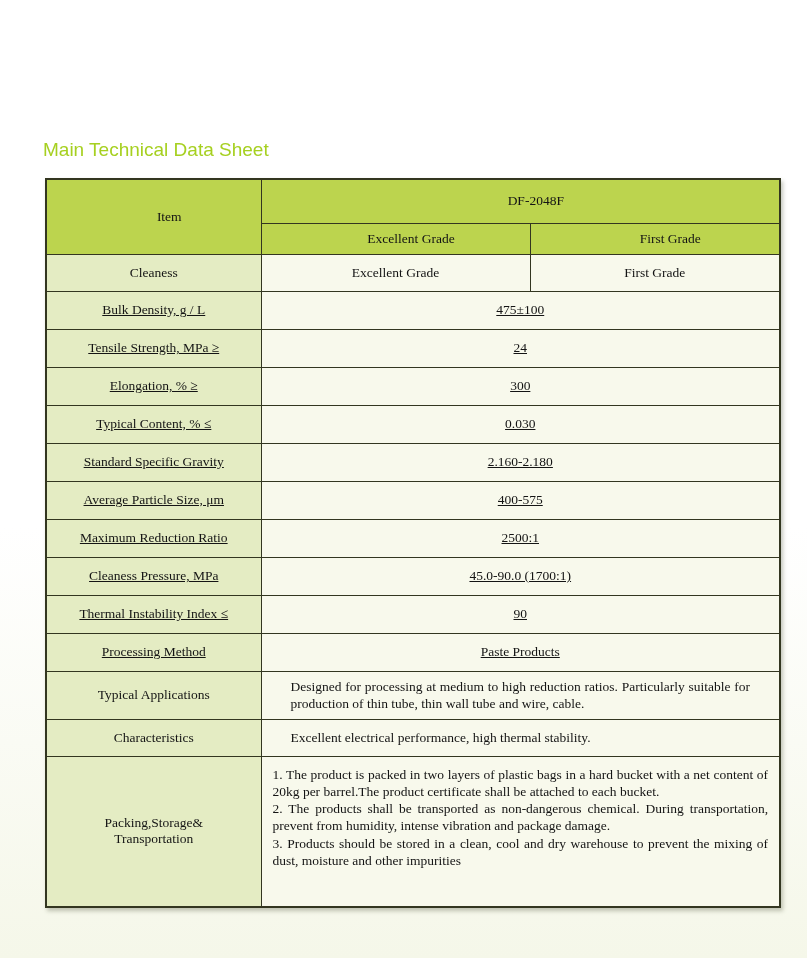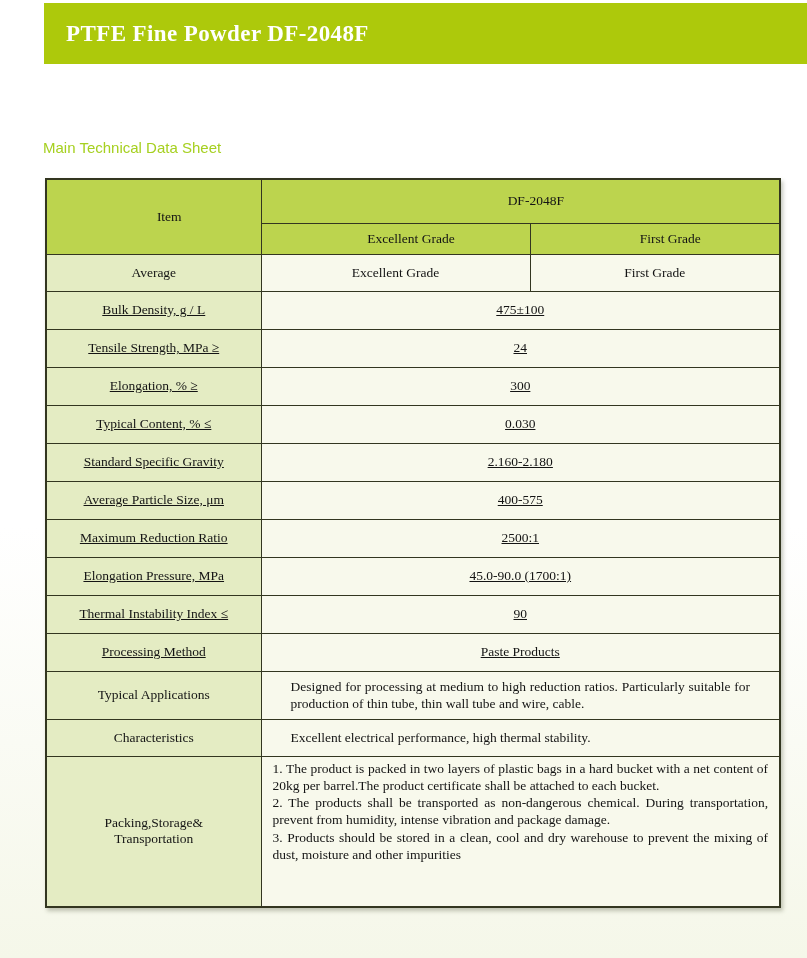--- a/index.html
+++ b/index.html
@@ -25,21 +25,21 @@
     font-family: "Liberation Serif", "DejaVu Serif", serif;
     font-weight: bold;
     font-size: 23px;
     letter-spacing: 0.4px;
     color: #ffffff;
   }
   .section-heading {
     position: absolute;
     left: 43px; top: 139px;
     font-family: "Liberation Sans", "DejaVu Sans", sans-serif;
-    font-size: 15px;
+    font-size: 19px;
     color: #a6d020;
   }
   table.datasheet {
     position: absolute;
     left: 45px; top: 178px;
     width: 734px;
     table-layout: fixed;
     border-collapse: collapse;
     font-family: "Liberation Serif", "DejaVu Serif", serif;
     font-size: 13.5px;
@@ -56,60 +56,57 @@
   td.value-cell { background: #f8f9ec; text-align: center; }
   td.text-cell {
     background: #f8f9ec;
     text-align: justify;
     padding: 4px 29px;
     line-height: 1.28;
   }
   td.para-cell {
     background: #f8f9ec;
     vertical-align: top;
-    padding: 3px 11px;
+    padding: 9px 11px;
     line-height: 1.28;
   }
   td.para-cell p { margin: 0; text-align: justify; }
   tr.r1 { height: 44px; }
   tr.r2 { height: 31px; }
   tr.h37 { height: 37px; }
   tr.h38 { height: 38px; text-decoration: underline; }
   tr.h48 { height: 48px; }
   tr.hpack { height: 151px; }
 </style>
 </head>
 <body>
 
 <div class="page">
 
-  <div class="banner">
-    <span class="banner-title">PTFE Fine Powder DF-2048F</span>
-  </div>
 
   <div class="section-heading">Main Technical Data Sheet</div>
 
   <table class="datasheet">
     <colgroup>
       <col style="width:215px">
       <col style="width:269px">
       <col style="width:250px">
     </colgroup>
     <tbody>
       <tr class="r1">
         <td class="hdr-cell" rowspan="2">Item</td>
         <td class="hdr-cell" colspan="2">DF-2048F</td>
       </tr>
       <tr class="r2">
         <td class="hdr-cell">Excellent Grade</td>
         <td class="hdr-cell">First Grade</td>
       </tr>
 
       <tr class="h37">
-        <td class="label-cell">Average</td>
+        <td class="label-cell">Cleaness</td>
         <td class="value-cell">Excellent Grade</td>
         <td class="value-cell">First Grade</td>
       </tr>
 
       <tr class="h38">
         <td class="label-cell">Bulk Density, g / L</td>
         <td class="value-cell" colspan="2">475±100</td>
       </tr>
       <tr class="h38">
         <td class="label-cell">Tensile Strength, MPa ≥</td>
@@ -129,21 +126,21 @@
       </tr>
       <tr class="h38">
         <td class="label-cell">Average Particle Size, μm</td>
         <td class="value-cell" colspan="2">400-575</td>
       </tr>
       <tr class="h38">
         <td class="label-cell">Maximum Reduction Ratio</td>
         <td class="value-cell" colspan="2">2500:1</td>
       </tr>
       <tr class="h38">
-        <td class="label-cell">Elongation Pressure, MPa</td>
+        <td class="label-cell">Cleaness Pressure, MPa</td>
         <td class="value-cell" colspan="2">45.0-90.0 (1700:1)</td>
       </tr>
       <tr class="h38">
         <td class="label-cell">Thermal Instability Index ≤</td>
         <td class="value-cell" colspan="2">90</td>
       </tr>
       <tr class="h38">
         <td class="label-cell">Processing Method</td>
         <td class="value-cell" colspan="2">Paste Products</td>
       </tr>

